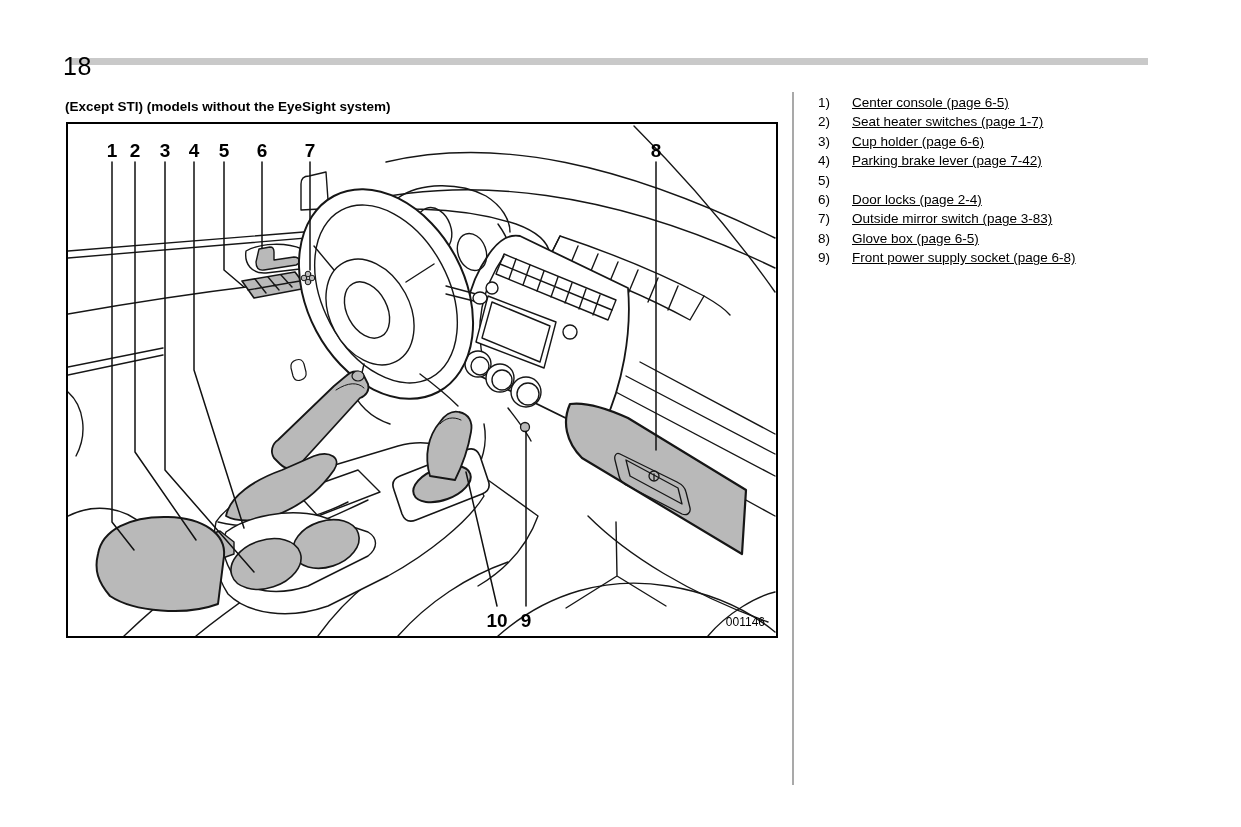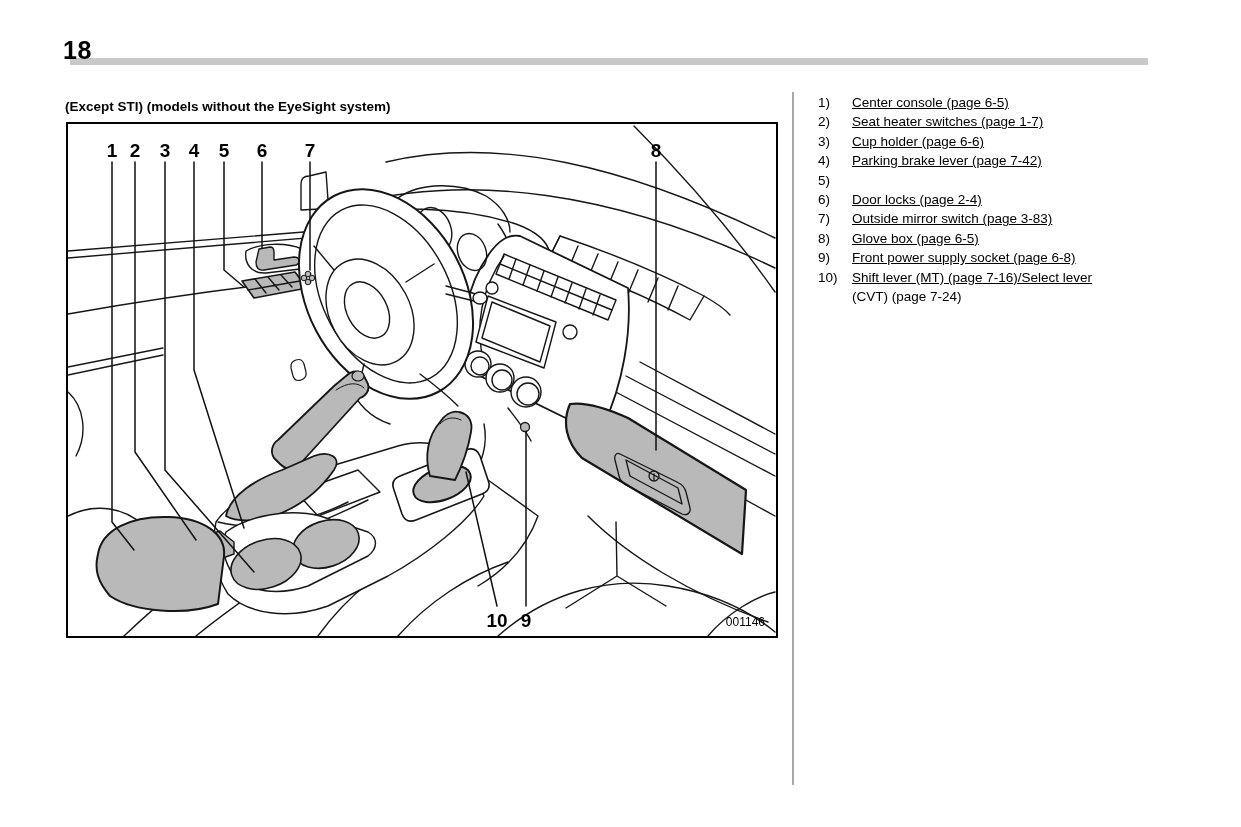--- a/index.html
+++ b/index.html
@@ -1,17 +1,17 @@
 <!DOCTYPE html>
 <html><head>
 <meta charset="utf-8">
 <style>
   html,body{margin:0;padding:0;background:#ffffff;}
   body{width:1241px;height:827px;position:relative;font-family:"Liberation Sans",sans-serif;color:#000;overflow:hidden;}
-  .page-num{position:absolute;left:63px;top:36px;font-size:25px;font-weight:bold;letter-spacing:0.5px;z-index:3;}
+  .page-num{position:absolute;left:63px;top:52px;font-size:25px;font-weight:normal;letter-spacing:0.5px;z-index:3;}
   .header-bar{position:absolute;left:70px;top:58px;width:1078px;height:7px;background:#c9c9c9;z-index:1;}
   .caption{position:absolute;left:65px;top:99px;font-size:13.5px;font-weight:bold;white-space:nowrap;}
   .figure-box{position:absolute;left:66px;top:122px;width:708px;height:512px;border:2px solid #000;background:#fff;}
   .figure-box svg{display:block;width:708px;height:512px;}
   .divider{position:absolute;left:792px;top:92px;width:2px;height:693px;background:#a9a9a9;}
   .legend{position:absolute;left:818px;top:93px;width:420px;font-size:13.5px;line-height:19.4px;}
   .legend ol{list-style:none;margin:0;padding:0;}
   .legend li{white-space:nowrap;}
   .li-row{display:flex;}
   .li-num{width:34px;flex:0 0 34px;}
@@ -252,21 +252,14 @@
           <span class="li-num">8)</span>
           <span class="li-text">Glove box (page 6-5)</span>
         </div>
       </li>
     <li>
         <div class="li-row">
           <span class="li-num">9)</span>
           <span class="li-text">Front power supply socket (page 6-8)</span>
         </div>
       </li>
-    <li>
-      <div class="li-row">
-          <span class="li-num">10)</span>
-          <span class="li-text">Shift lever (MT) (page 7-16)/Select lever</span>
-        </div>
-      <div class="li-cont">(CVT) (page 7-24)</div>
-    </li>
   </ol>
 </div>
 
 </body></html>

